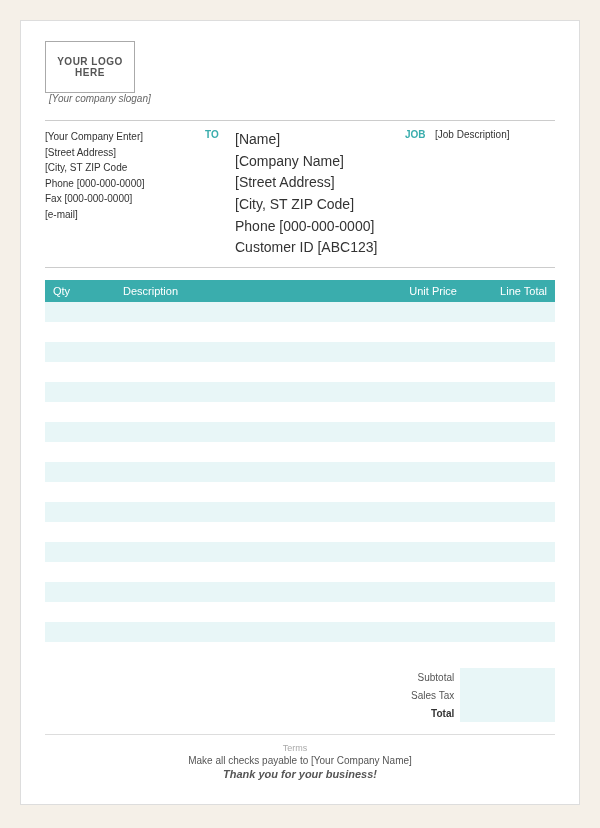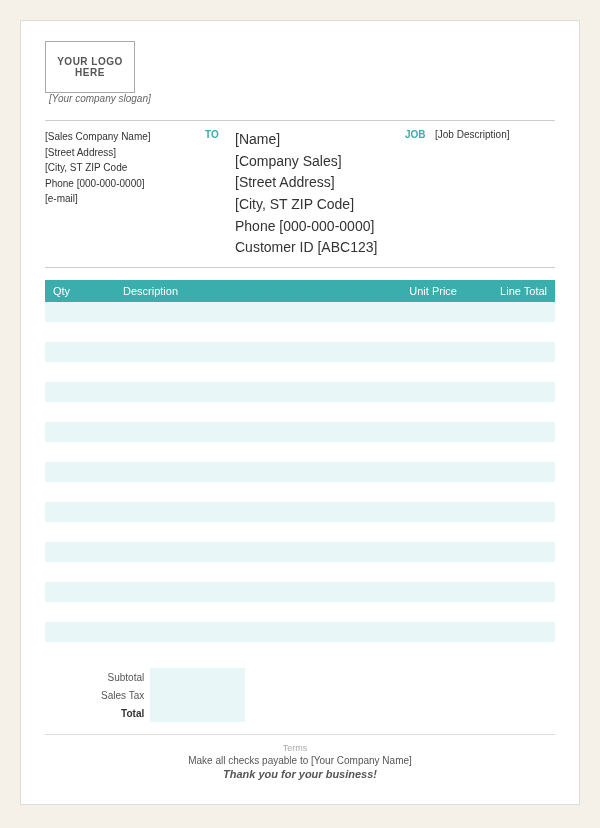--- a/index.html
+++ b/index.html
@@ -142,20 +142,21 @@
       font-size: 10px;
       border: none;
     }
     .col-qty { width: 70px; }
     .col-desc { width: auto; }
     .col-unit { width: 100px; text-align: right; }
     .col-total { width: 90px; text-align: right; }
     
     .totals-section {
       display: flex;
+      justify-content: flex-end;
       margin-top: 4px;
       margin-bottom: 12px;
     }
     .totals-table {
       width: 200px;
       border-collapse: collapse;
     }
     .totals-table tr td {
       padding: 2px 6px;
       font-size: 10px;
@@ -214,30 +215,31 @@
         <span>YOUR LOGO HERE</span>
       </div>
       <div class="slogan-row">
         <span class="slogan">[Your company slogan]</span>
       </div>
     </div>
   </div>
 
   <div class="info-section">
     <div class="from-col">
-      <div>[Sales Company Name]</div>
+      <div>[Your Company Enter]</div>
       <div>[Street Address]</div>
       <div>[City, ST  ZIP Code</div>
       <div>Phone [000-000-0000]</div>
+      <div>Fax [000-000-0000]</div>
       <div>[e-mail]</div>
     </div>
     <div class="to-label-col">TO</div>
     <div class="to-col">
       <div>[Name]</div>
-      <div>[Company Sales]</div>
+      <div>[Company Name]</div>
       <div>[Street Address]</div>
       <div>[City, ST  ZIP Code]</div>
       <div>Phone [000-000-0000]</div>
       <div>Customer ID [ABC123]</div>
     </div>
     <div class="job-label-col">JOB</div>
     <div class="job-col">[Job Description]</div>
   </div>
 
   <table class="work-table">

